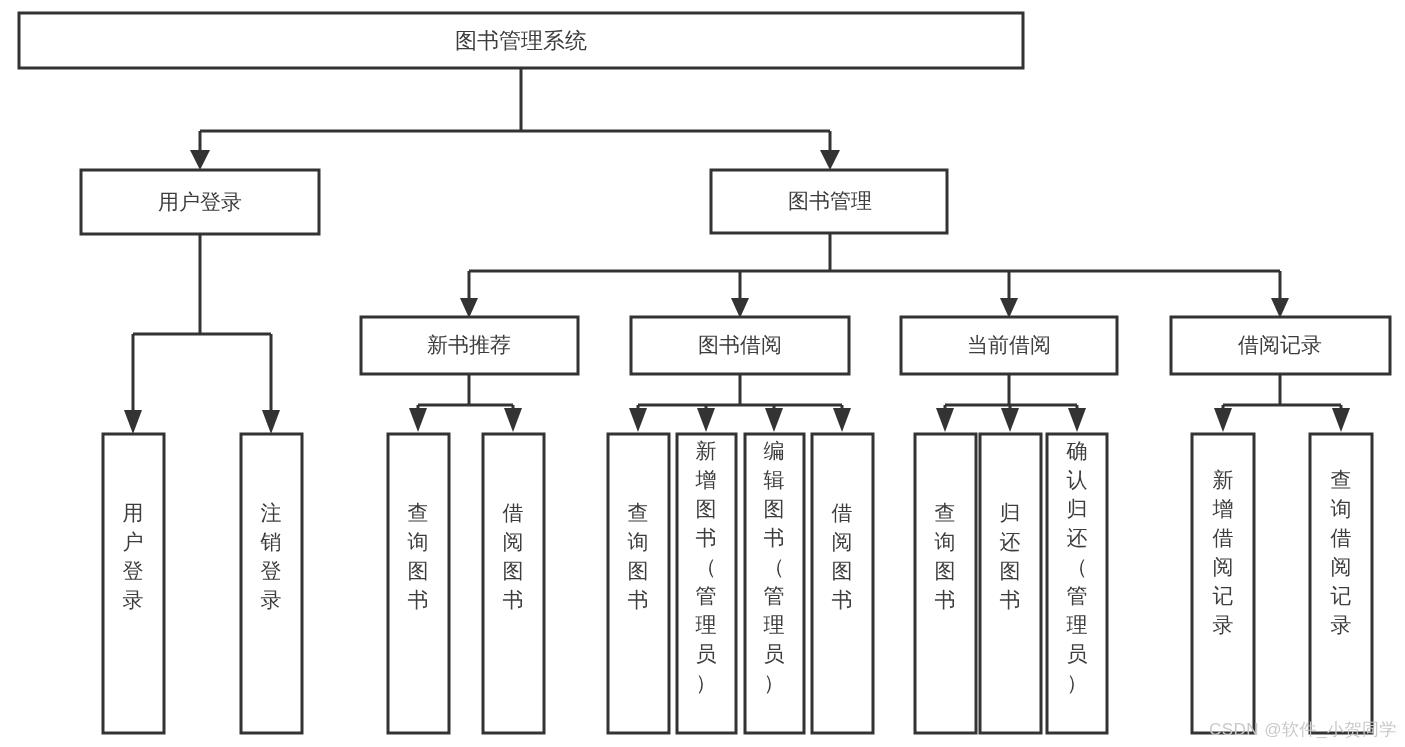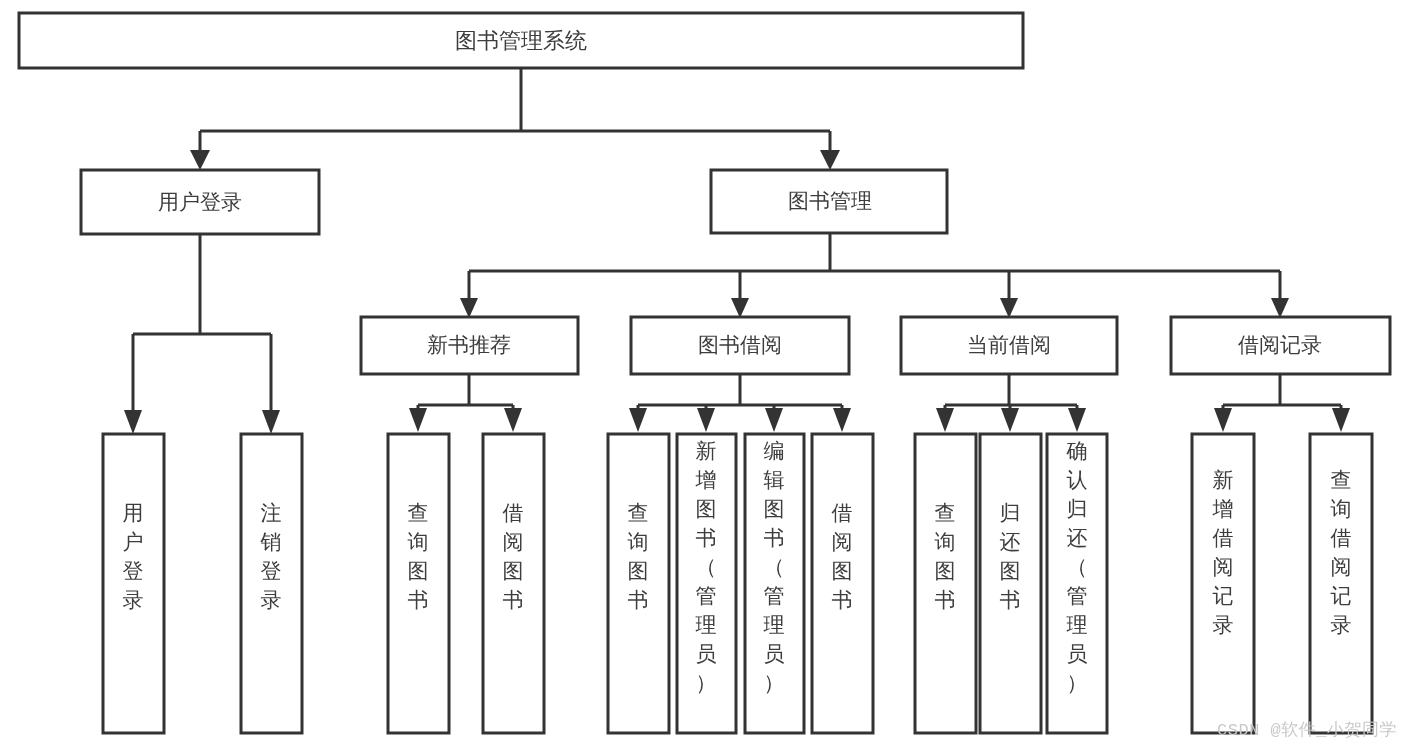--- a/index.html
+++ b/index.html
@@ -54,21 +54,21 @@
   .leaf-label {
     font-family: "DejaVu Sans", "Liberation Sans", sans-serif;
     fill: #3d3d3d;
     font-size: 21px;
     text-anchor: middle;
   }
   .watermark {
     position: absolute;
     right: 8px;
     bottom: 6px;
-    font-family: Liberation Mono, monospace;
+    font-family: Liberation Sans, sans-serif;
     font-size: 17px;
     color: #c9c9c9;
     white-space: nowrap;
     letter-spacing: 0.5px;
     pointer-events: none;
   }
 </style>
 </head>
 <body>
 

